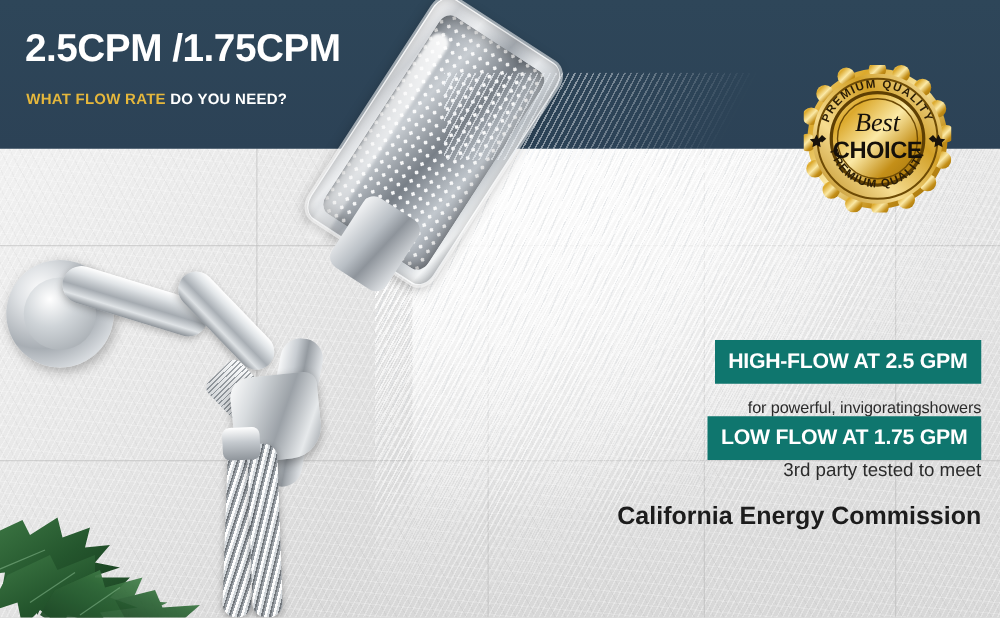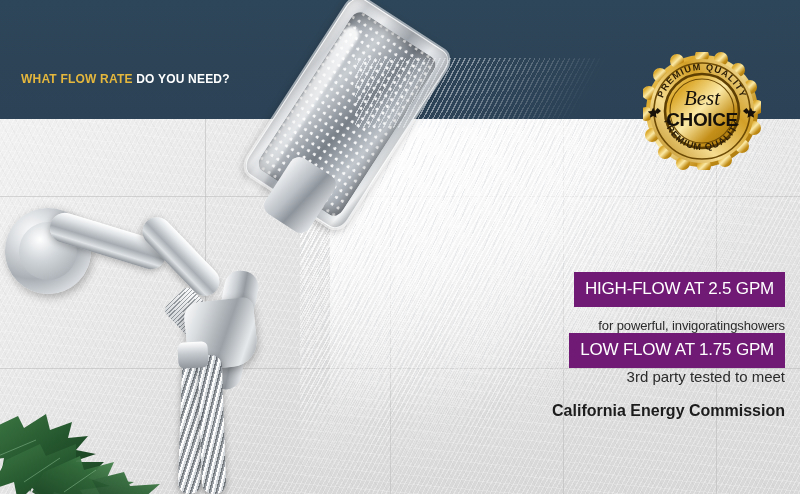--- a/index.html
+++ b/index.html
@@ -181,35 +181,35 @@
 
   
   .badge { position:absolute; left:643px; top:52px; width:118px; height:118px; z-index:8; }
 
   
   .right-col {
     position:absolute; right:15px; top:272px; width:300px;
     text-align:right; z-index:9;
   }
   .pill {
-    display:inline-block; background:#701a75; color:#ffffff;
-    font-size:17px; font-weight:normal; letter-spacing:-.2px;
+    display:inline-block; background:#0f766e; color:#ffffff;
+    font-size:17px; font-weight:bold; letter-spacing:-.2px;
     padding:7px 11px 8px 11px; white-space:nowrap;
   }
   .pill-lo { margin-top:0; }
   .sub-note {
     font-size:13px; color:#2b2b2b; font-weight:400;
     margin-top:11px; margin-bottom:0; white-space:nowrap;
     letter-spacing:-.1px;
   }
   .sub-note2 {
     font-size:15px; color:#2b2b2b; font-weight:400;
     margin-bottom:16px; white-space:nowrap;
   }
-  .cec { font-size:16px; font-weight:bold; color:#1c1c1c; line-height:1.28; }
+  .cec { font-size:20px; font-weight:bold; color:#1c1c1c; line-height:1.28; }
 </style>
 </head>
 <body>
 
 <div id="stage">
 
   <div class="wall">
     <div class="wall-texture"></div>
     <div class="grout v" style="left:205px;"></div>
     <div class="grout v" style="left:390px;"></div>
@@ -256,20 +256,21 @@
       <path d="M108 128 L140 120 L146 134 L176 132 L160 146 L184 150 L120 150 Z"></path>
     </g>
     <g stroke="#8fc196" stroke-width="1" opacity=".5" fill="none">
       <path d="M14 104 L52 88"></path>
         <path d="M40 130 L76 106"></path>
         <path d="M80 140 L112 118"></path>
     </g>
   </svg>
 
   <div class="header-band"></div>
+  <div class="headline">2.5CPM /1.75CPM</div>
   <div class="subline"><span class="gold">WHAT FLOW RATE</span><span> DO YOU NEED?</span></div>
 
   <div class="head-wrap">
     <div class="head-body"></div>
     <div class="head-face"></div>
     <div class="head-rim"></div>
     <div class="head-hi"></div>
     <div class="head-neck"></div>
   </div>
   <div class="spray-top"></div>

